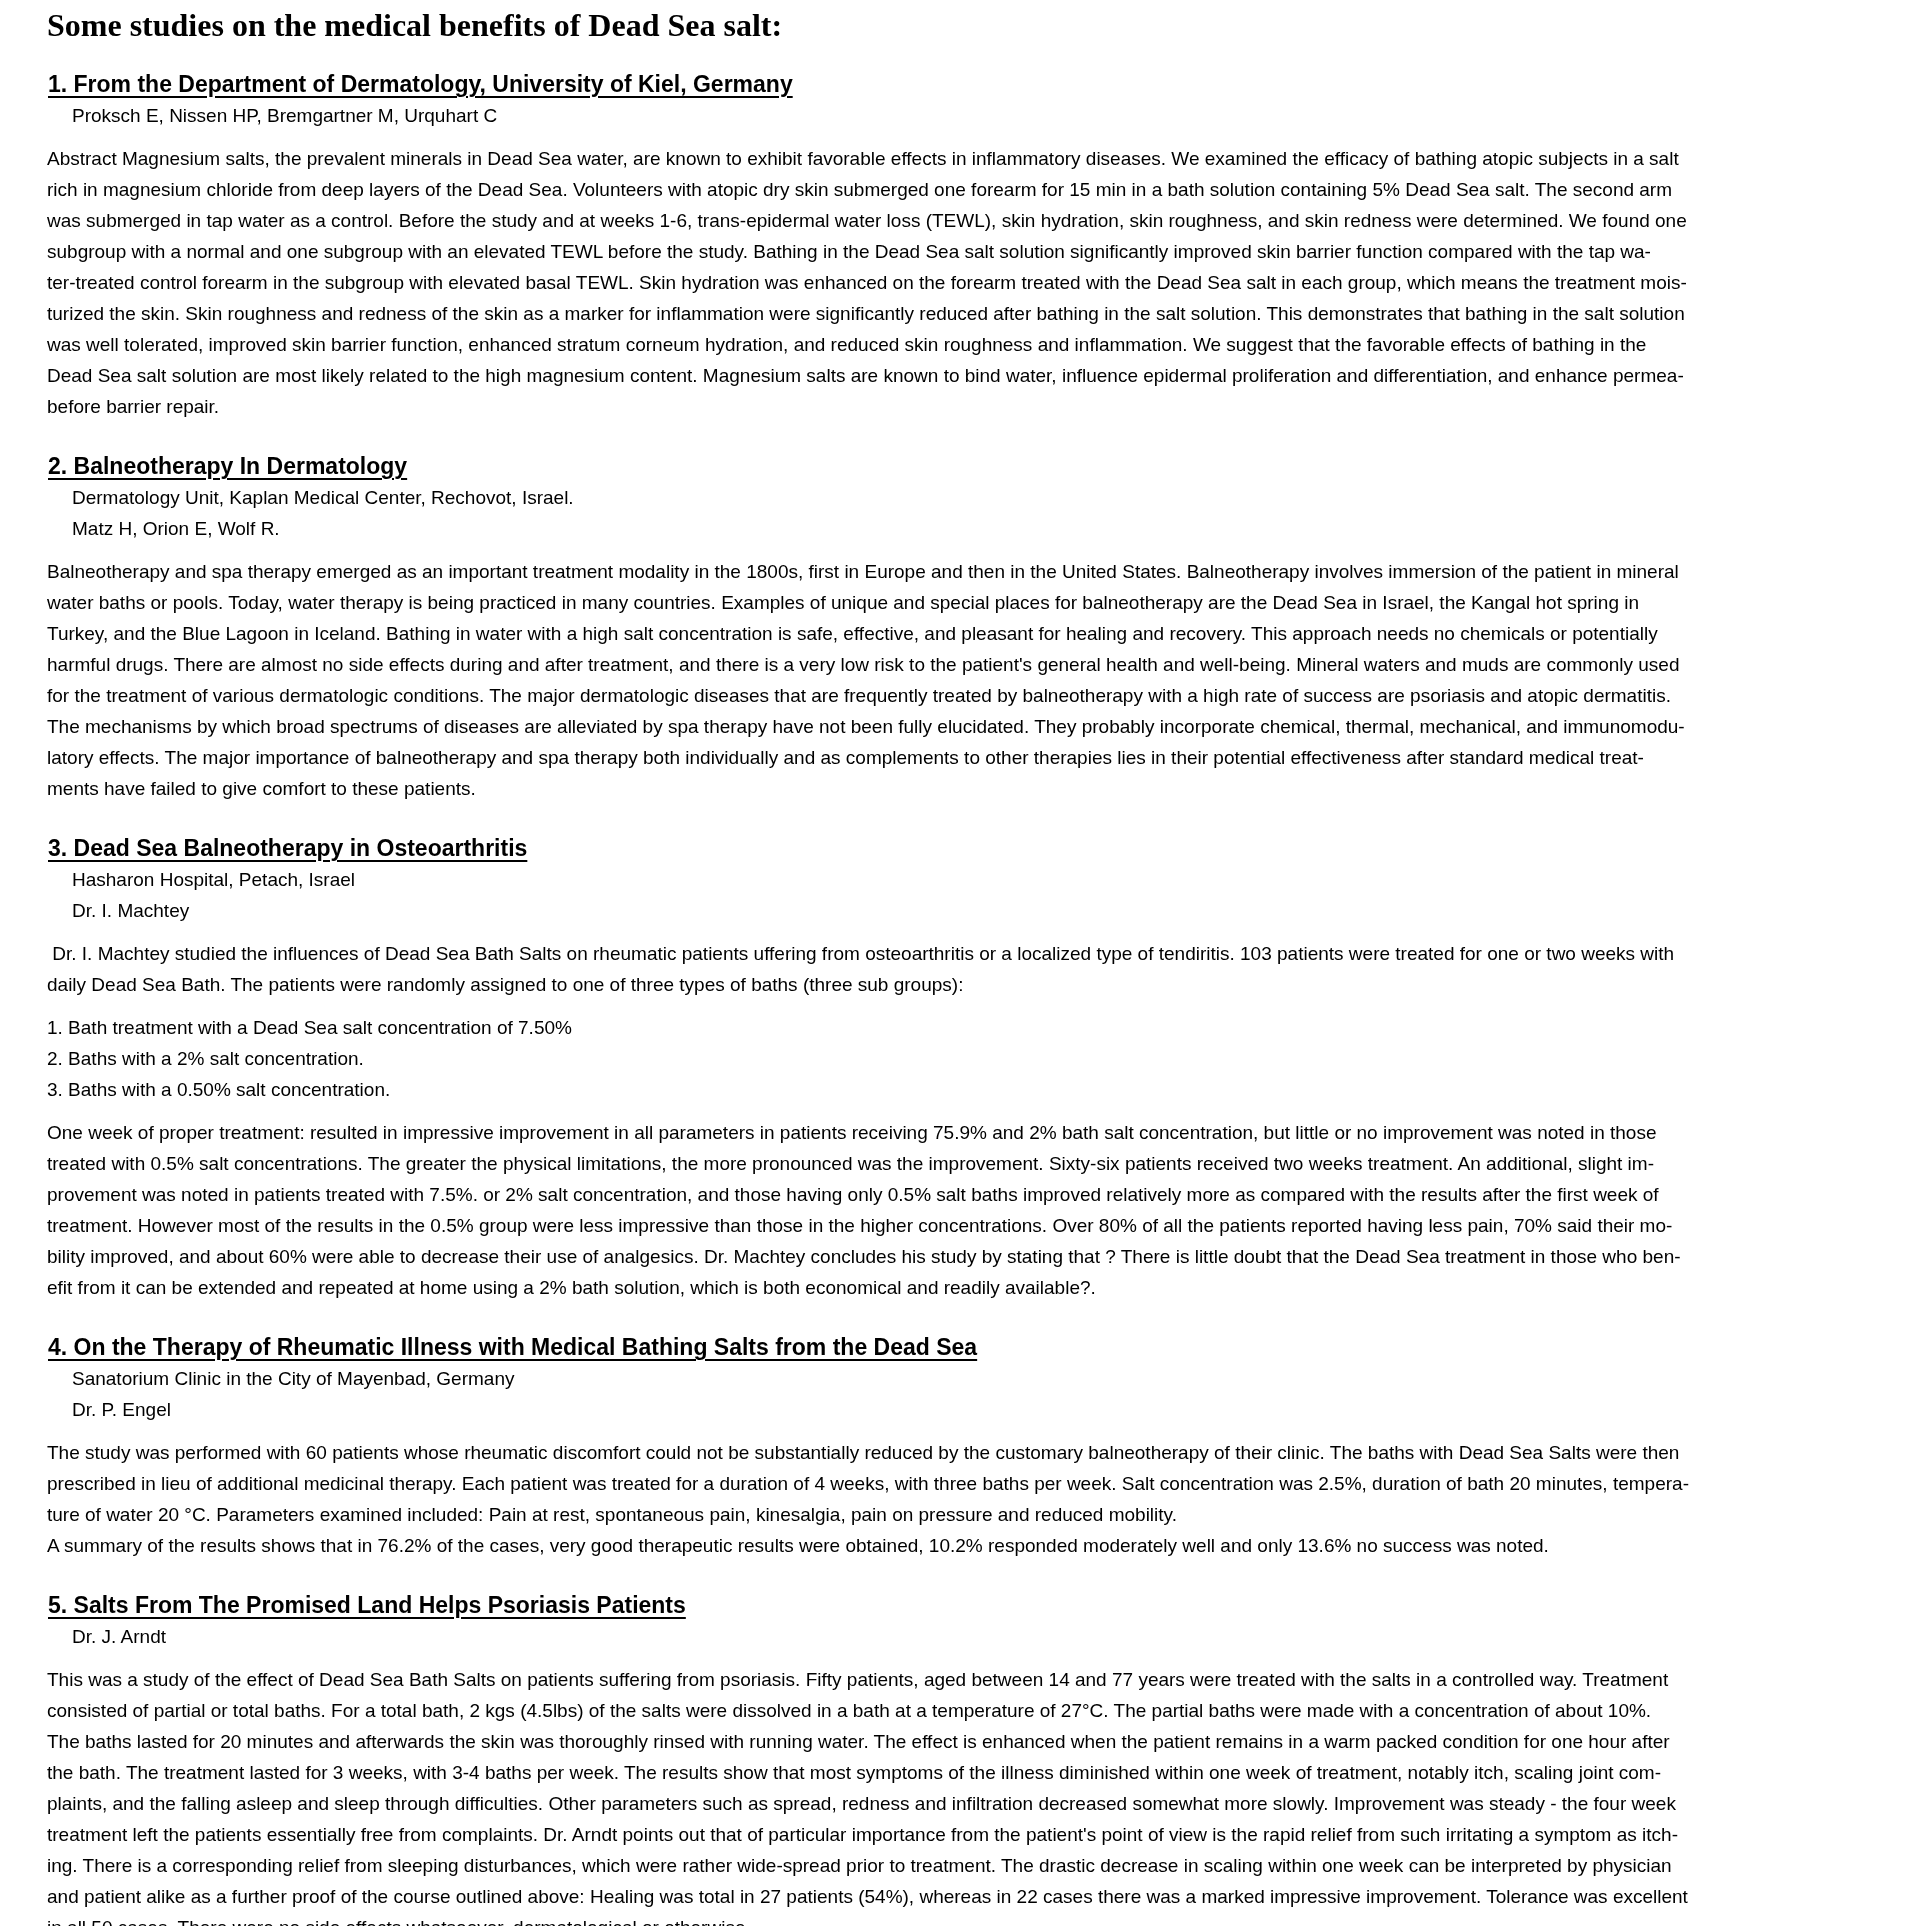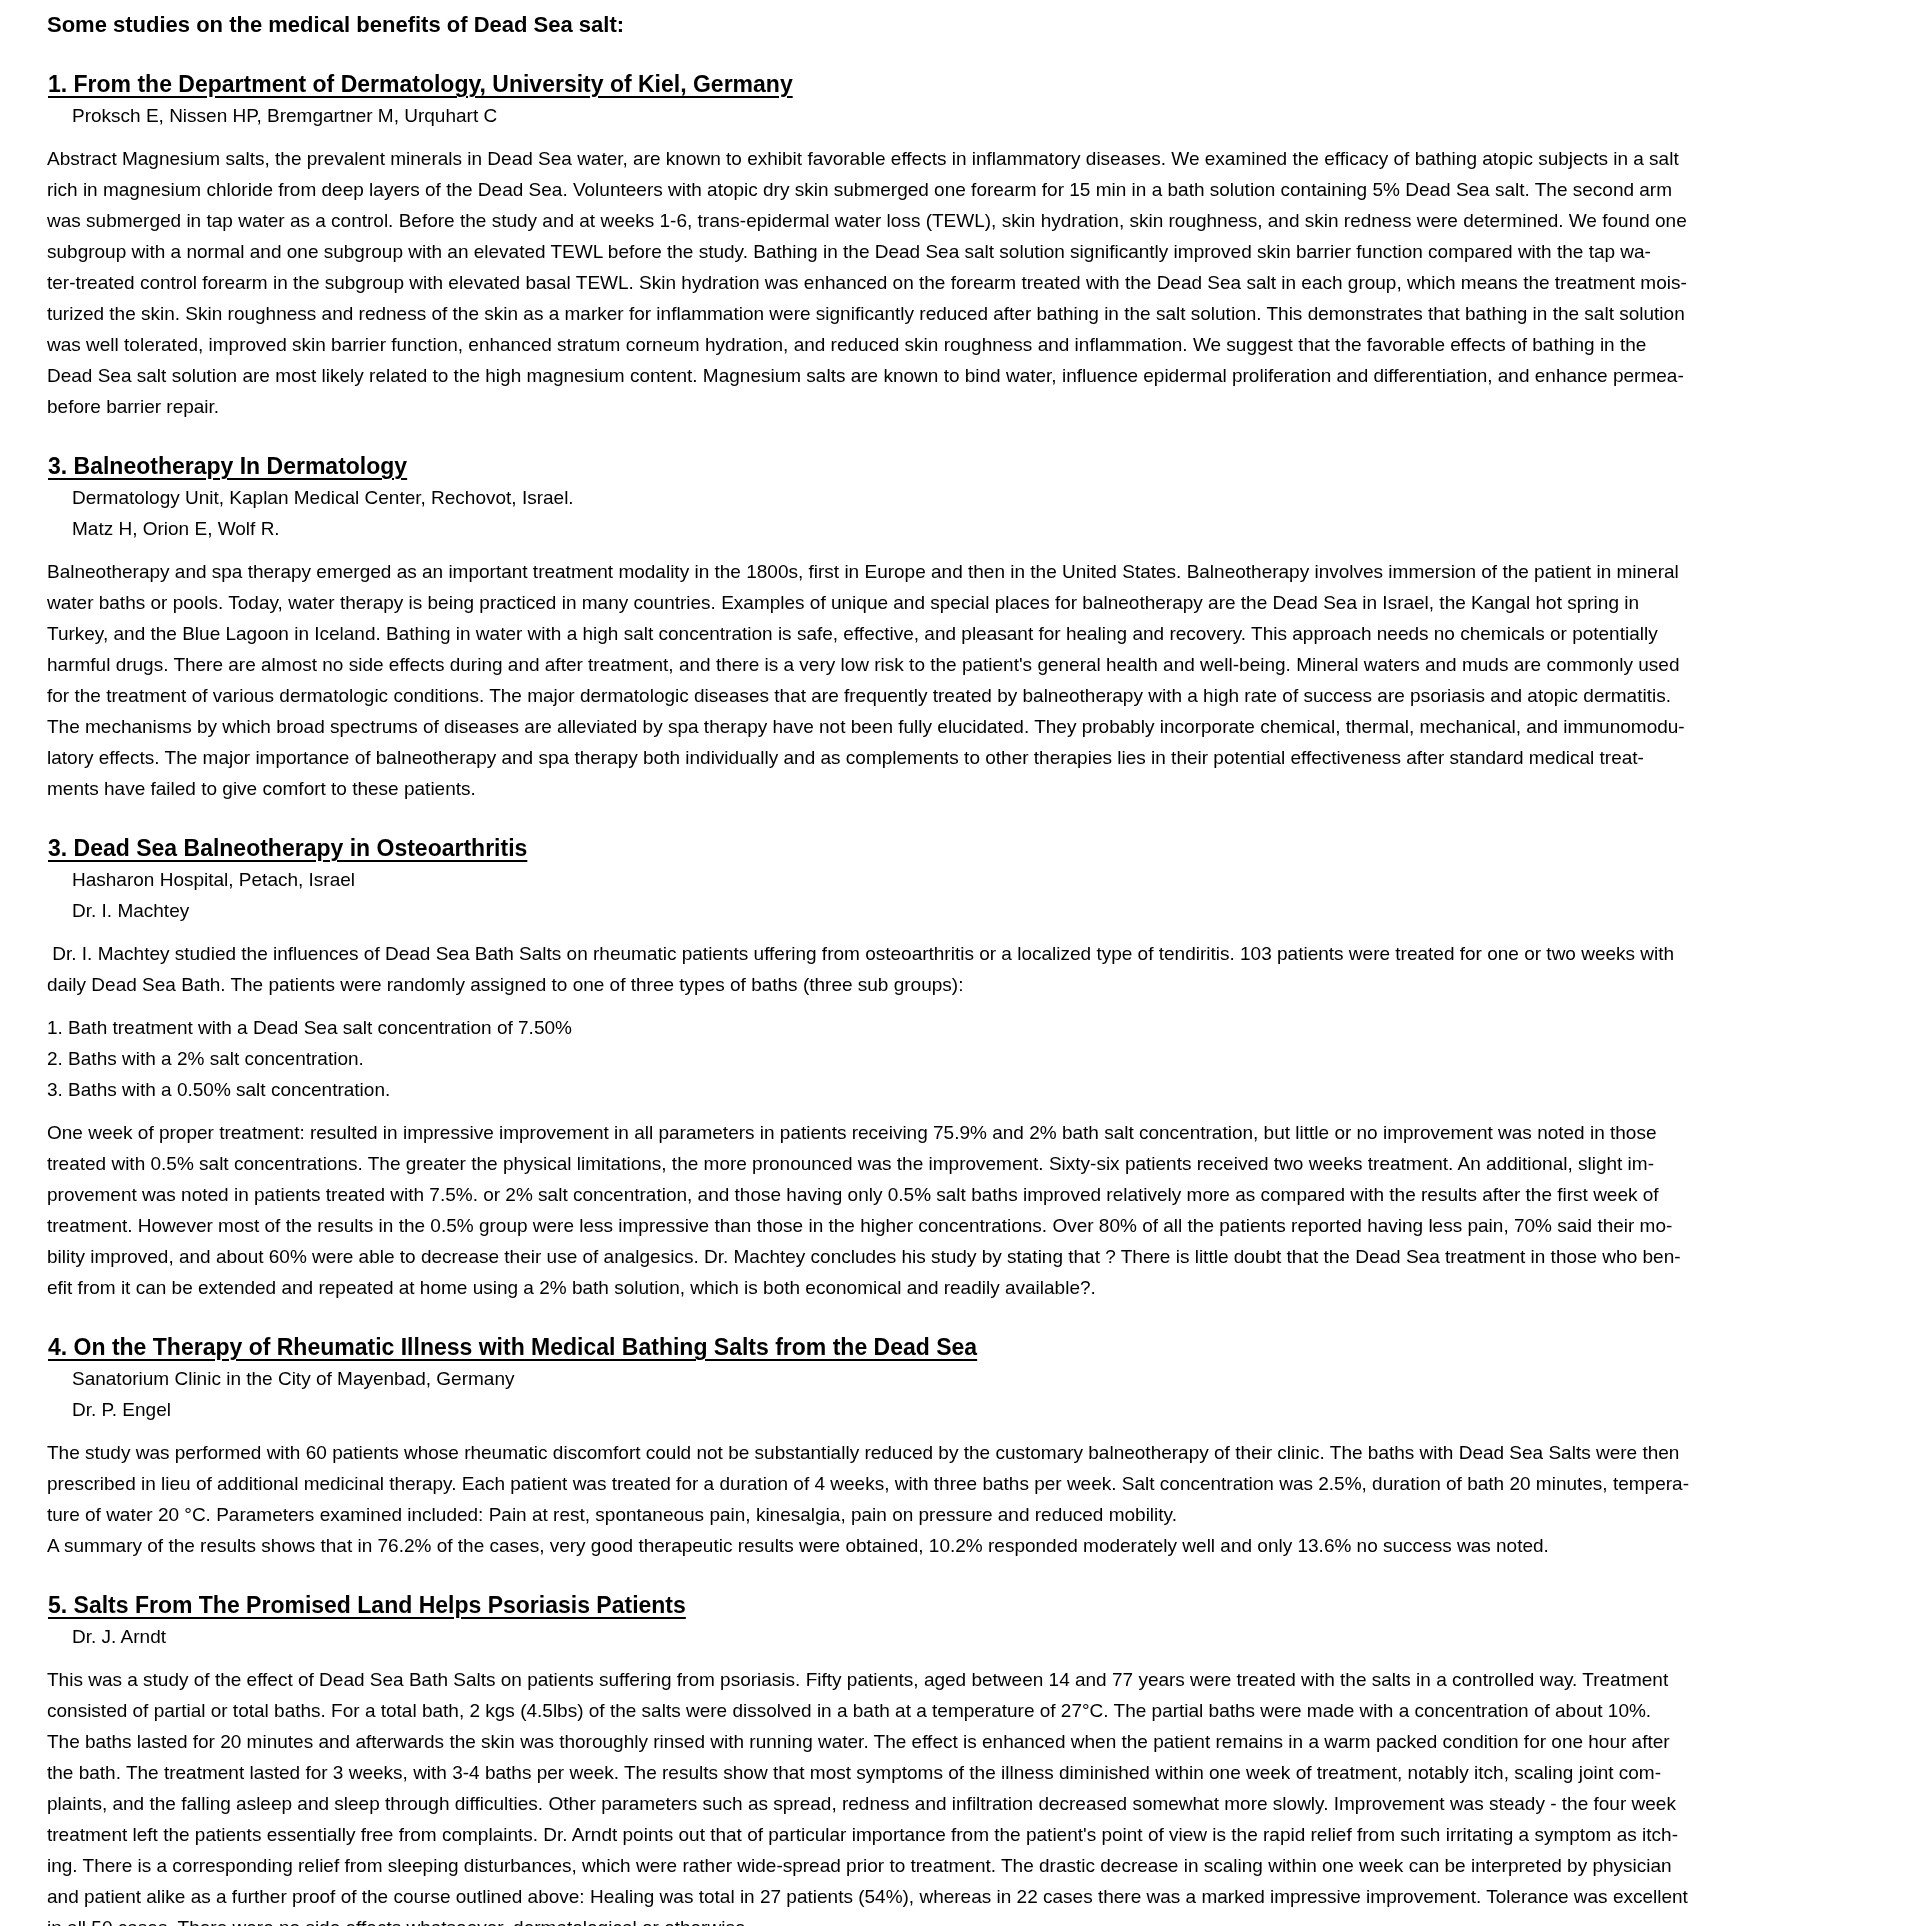--- a/index.html
+++ b/index.html
@@ -12,23 +12,24 @@
   body {
     width: 1927px;
     height: 1927px;
     overflow: hidden;
   }
   .doc {
     padding: 10px 30px 0 47px;
   }
   .doc-title {
     margin: 0;
-    font-size: 22px;
+    font-size: 32px;
     font-weight: bold;
     line-height: 30px;
+    font-family: Liberation Serif, serif;
   }
   .section {
     margin-top: 30px;
   }
   .section-heading {
     margin: 1px;
     font-size: 23px;
     font-weight: bold;
     line-height: 28px;
     text-decoration: underline;
@@ -72,21 +73,21 @@
         <div class="line">subgroup with a normal and one subgroup with an elevated TEWL before the study. Bathing in the Dead Sea salt solution significantly improved skin barrier function compared with the tap wa-</div>
         <div class="line">ter-treated control forearm in the subgroup with elevated basal TEWL. Skin hydration was enhanced on the forearm treated with the Dead Sea salt in each group, which means the treatment mois-</div>
         <div class="line">turized the skin. Skin roughness and redness of the skin as a marker for inflammation were significantly reduced after bathing in the salt solution. This demonstrates that bathing in the salt solution</div>
         <div class="line">was well tolerated, improved skin barrier function, enhanced stratum corneum hydration, and reduced skin roughness and inflammation. We suggest that the favorable effects of bathing in the</div>
         <div class="line">Dead Sea salt solution are most likely related to the high magnesium content. Magnesium salts are known to bind water, influence epidermal proliferation and differentiation, and enhance permea-</div>
         <div class="line">before barrier repair.</div>
       </div>
   </section>
 
   <section class="section">
-    <h2 class="section-heading">3. Balneotherapy In Dermatology</h2>
+    <h2 class="section-heading">2. Balneotherapy In Dermatology</h2>
     <div class="meta-block">
       <div class="meta-line">Dermatology Unit, Kaplan Medical Center, Rechovot, Israel.</div>
       <div class="meta-line">Matz H, Orion E, Wolf R.</div>
     </div>
     <div class="text-block">
         <div class="line">Balneotherapy and spa therapy emerged as an important treatment modality in the 1800s, first in Europe and then in the United States. Balneotherapy involves immersion of the patient in mineral</div>
         <div class="line">water baths or pools. Today, water therapy is being practiced in many countries. Examples of unique and special places for balneotherapy are the Dead Sea in Israel, the Kangal hot spring in</div>
         <div class="line">Turkey, and the Blue Lagoon in Iceland. Bathing in water with a high salt concentration is safe, effective, and pleasant for healing and recovery. This approach needs no chemicals or potentially</div>
         <div class="line">harmful drugs. There are almost no side effects during and after treatment, and there is a very low risk to the patient's general health and well-being. Mineral waters and muds are commonly used</div>
         <div class="line">for the treatment of various dermatologic conditions. The major dermatologic diseases that are frequently treated by balneotherapy with a high rate of success are psoriasis and atopic dermatitis.</div>

